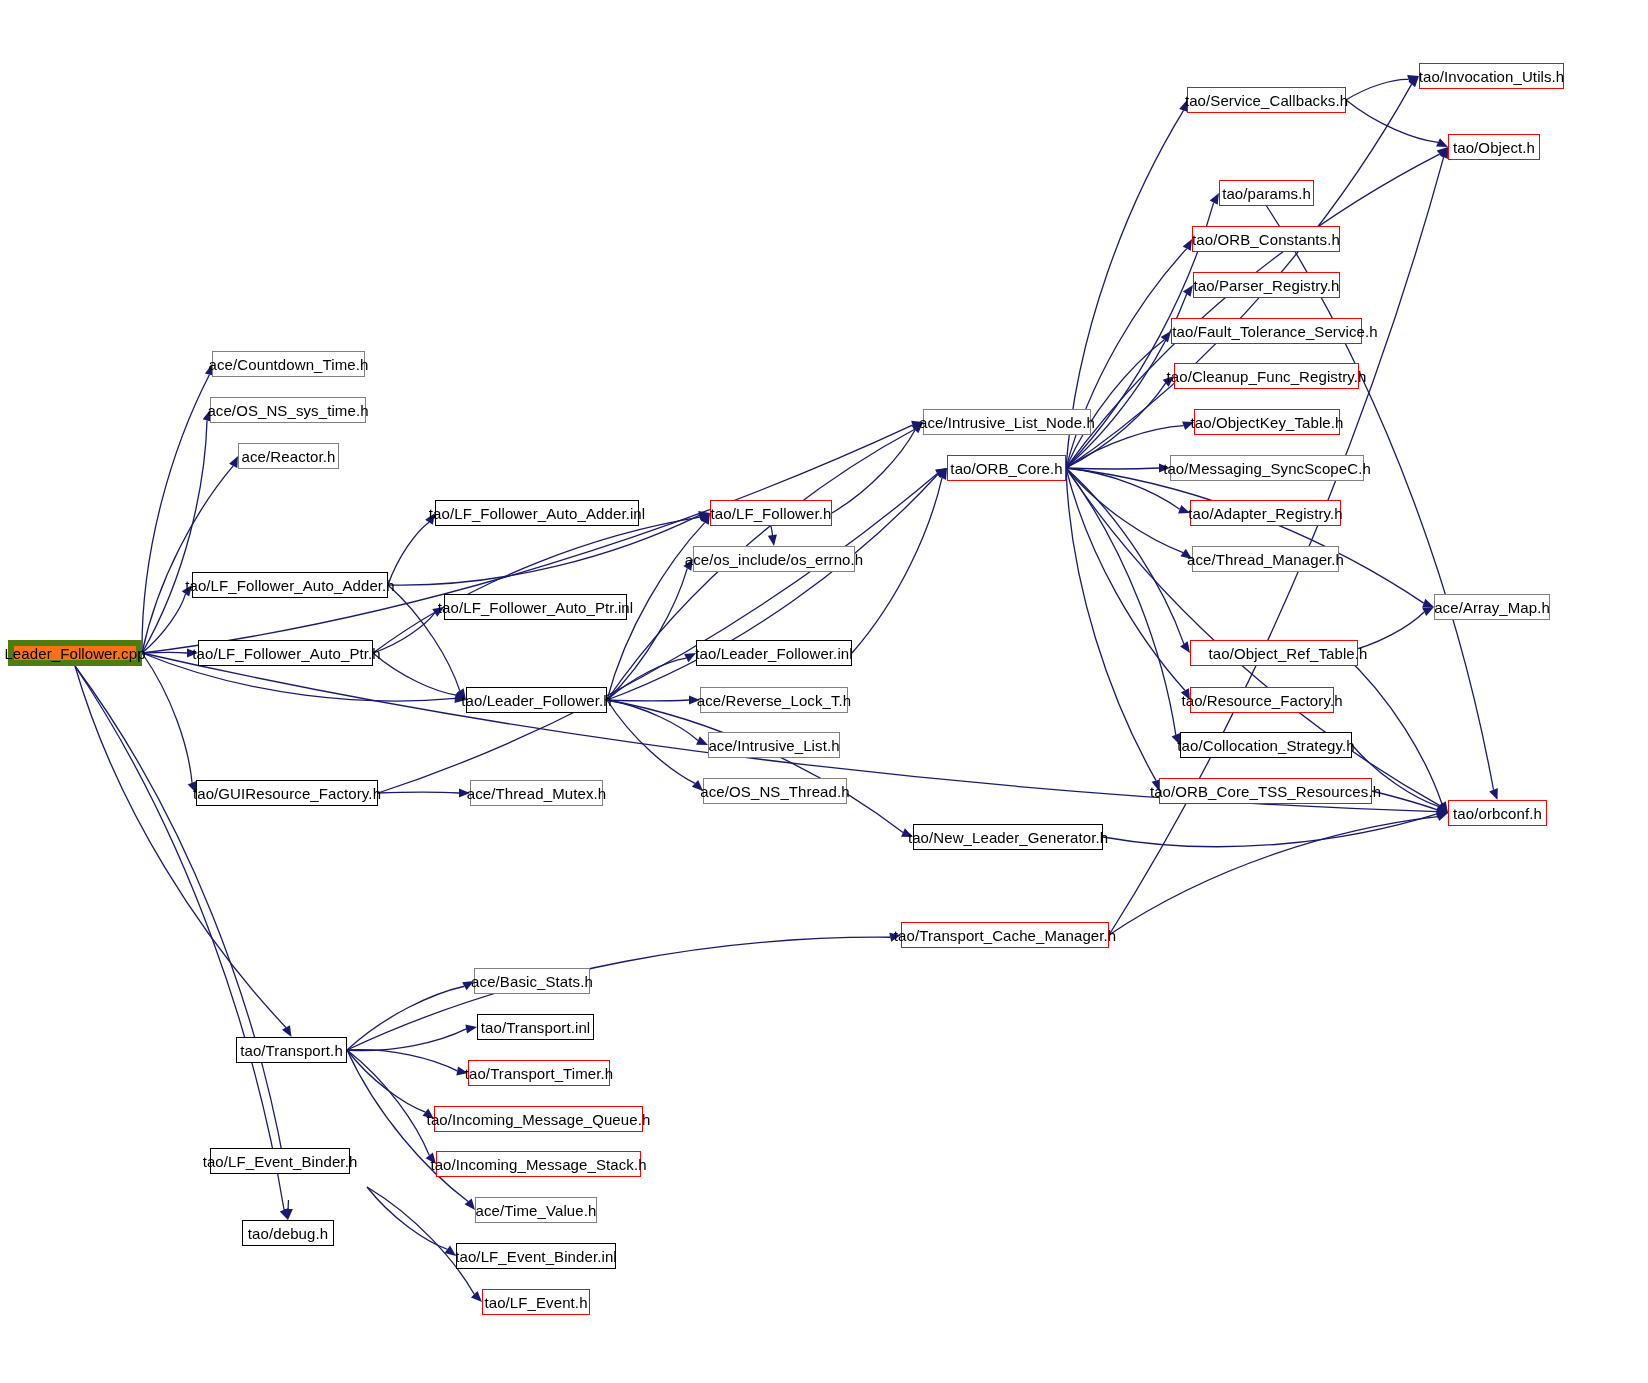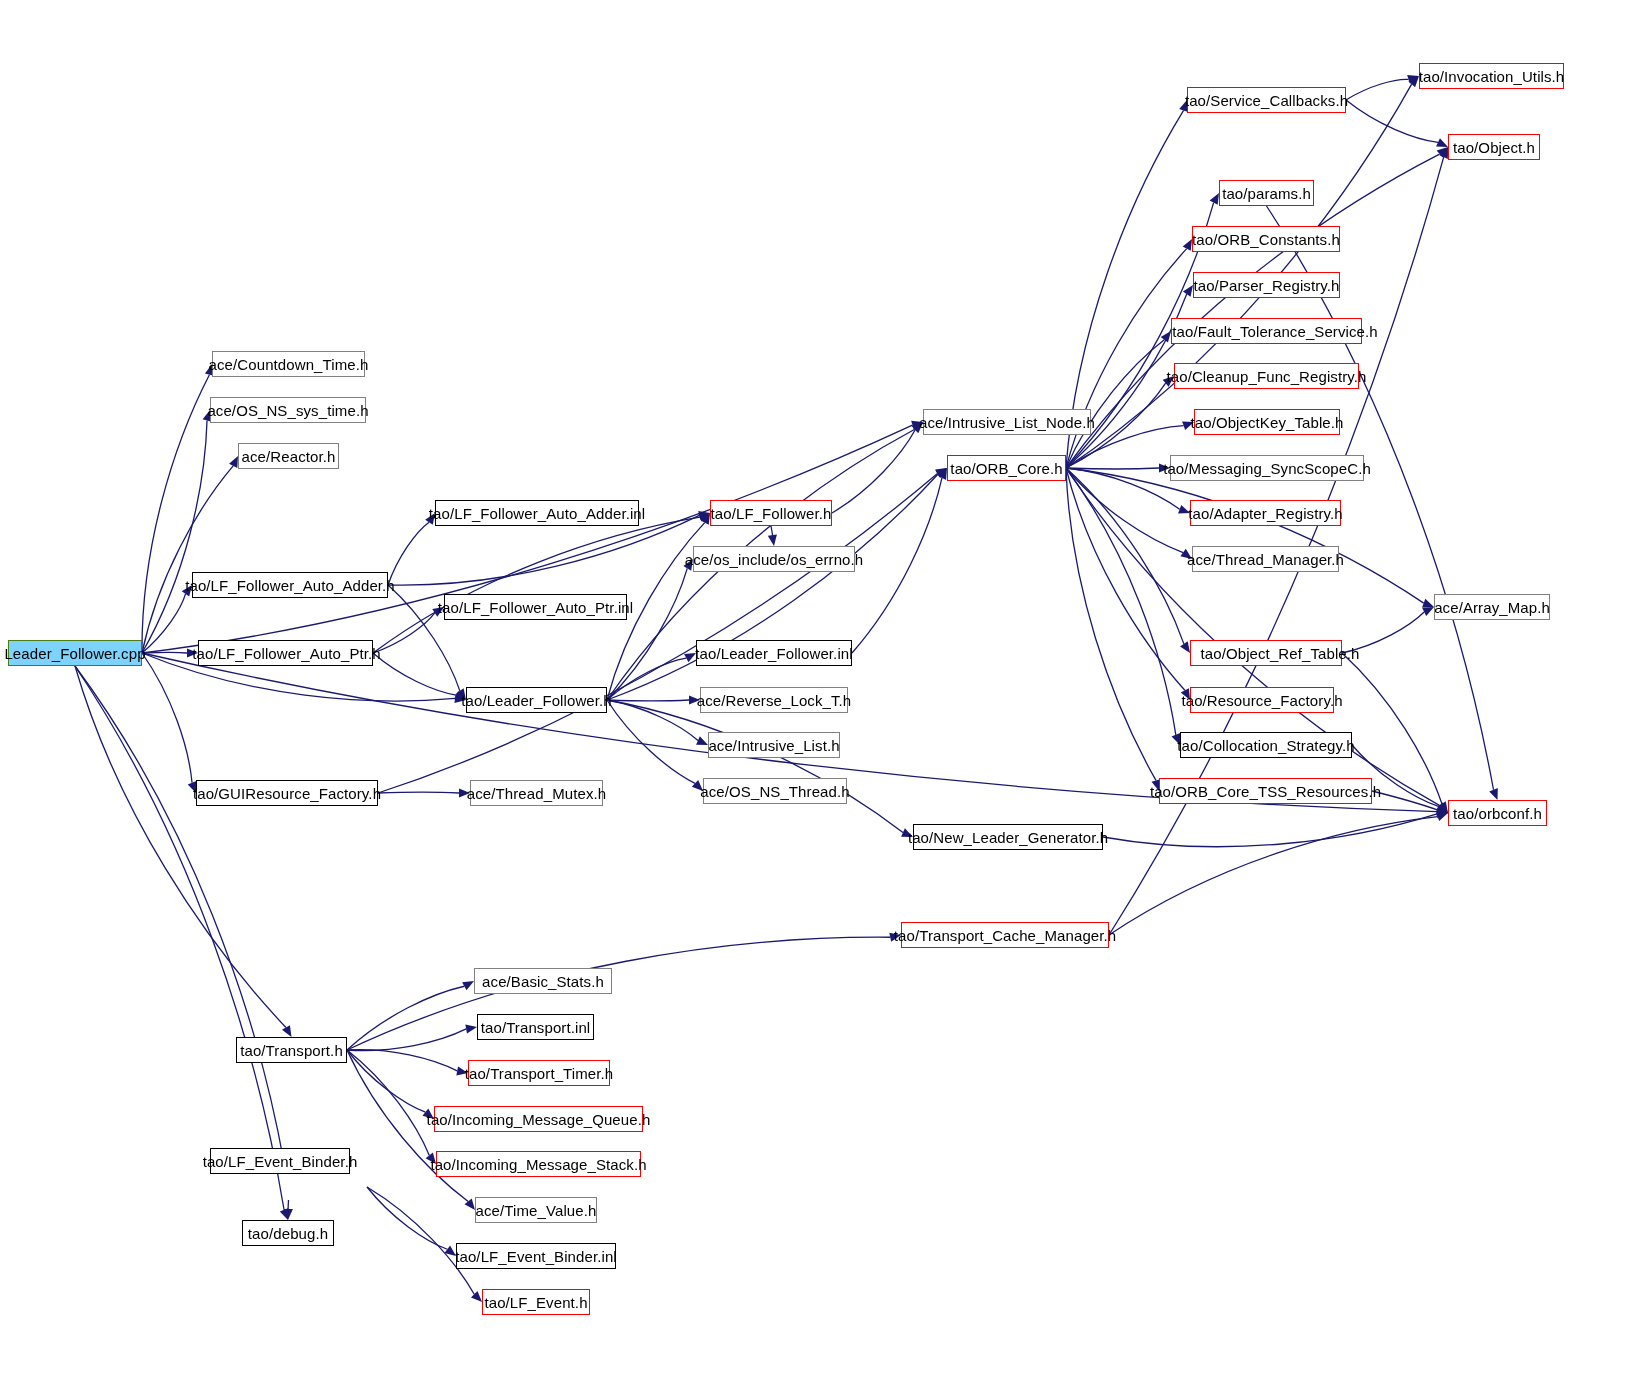--- a/index.html
+++ b/index.html
@@ -41,22 +41,22 @@
     height: 26px;
     letter-spacing: 0.1px;
   }
   .node.red {
     border: 1px solid #ff0000;
   }
   .node.black {
     border: 1px solid #000000;
   }
   .node.root {
-    border: 1px solid #4d7c0f;
-    background: #7dd3fc;
+    border: 6px solid #4d7c0f;
+    background: #f97316;
   }
   .edge-path {
     fill: none;
     stroke: #191970;
     stroke-width: 1.3;
   }
   .arrow-head {
     fill: #191970;
     stroke: none;
   }
@@ -232,28 +232,28 @@
     <div class="node red" style="left: 1219px; top: 180px; width: 95px;">tao/params.h</div>
     <div class="node red" style="left: 1192px; top: 226px; width: 148px;">tao/ORB_Constants.h</div>
     <div class="node red" style="left: 1193px; top: 272px; width: 147px;">tao/Parser_Registry.h</div>
     <div class="node red" style="left: 1171px; top: 318px; width: 191px; padding-left: 25px;">tao/Fault_Tolerance_Service.h</div>
     <div class="node red" style="left: 1174px; top: 363px; width: 185px;">tao/Cleanup_Func_Registry.h</div>
     <div class="node red" style="left: 1194px; top: 409px; width: 146px;">tao/ObjectKey_Table.h</div>
     <div class="node" style="left: 1170px; top: 455px; width: 194px;">tao/Messaging_SyncScopeC.h</div>
     <div class="node red" style="left: 1190px; top: 500px; width: 151px;">tao/Adapter_Registry.h</div>
     <div class="node" style="left: 1192px; top: 546px; width: 147px;">ace/Thread_Manager.h</div>
     <div class="node" style="left: 1434px; top: 594px; width: 116px;">ace/Array_Map.h</div>
-    <div class="node red" style="left: 1190px; top: 640px; width: 152px; padding-left: 36px;">tao/Object_Ref_Table.h</div>
+    <div class="node red" style="left: 1190px; top: 640px; width: 168px; padding-left: 36px;">tao/Object_Ref_Table.h</div>
     <div class="node red" style="left: 1190px; top: 687px; width: 144px;">tao/Resource_Factory.h</div>
     <div class="node black" style="left: 1180px; top: 732px; width: 172px;">tao/Collocation_Strategy.h</div>
     <div class="node red" style="left: 1159px; top: 778px; width: 213px;">tao/ORB_Core_TSS_Resources.h</div>
     <div class="node red" style="left: 1448px; top: 800px; width: 99px;">tao/orbconf.h</div>
     <div class="node black" style="left: 913px; top: 824px; width: 190px;">tao/New_Leader_Generator.h</div>
     <div class="node red" style="left: 901px; top: 922px; width: 208px;">tao/Transport_Cache_Manager.h</div>
-    <div class="node" style="left: 474px; top: 968px; width: 138px;">ace/Basic_Stats.h</div>
+    <div class="node" style="left: 474px; top: 968px; width: 116px;">ace/Basic_Stats.h</div>
     <div class="node black" style="left: 477px; top: 1014px; width: 117px;">tao/Transport.inl</div>
     <div class="node black" style="left: 236px; top: 1037px; width: 111px;">tao/Transport.h</div>
     <div class="node red" style="left: 468px; top: 1060px; width: 142px;">tao/Transport_Timer.h</div>
     <div class="node red" style="left: 434px; top: 1106px; width: 209px;">tao/Incoming_Message_Queue.h</div>
     <div class="node red" style="left: 436px; top: 1151px; width: 205px;">tao/Incoming_Message_Stack.h</div>
     <div class="node black" style="left: 210px; top: 1148px; width: 140px;">tao/LF_Event_Binder.h</div>
     <div class="node" style="left: 475px; top: 1197px; width: 122px;">ace/Time_Value.h</div>
     <div class="node black" style="left: 242px; top: 1220px; width: 92px;">tao/debug.h</div>
     <div class="node black" style="left: 456px; top: 1243px; width: 160px;">tao/LF_Event_Binder.inl</div>
     <div class="node red" style="left: 482px; top: 1289px; width: 108px;">tao/LF_Event.h</div>

